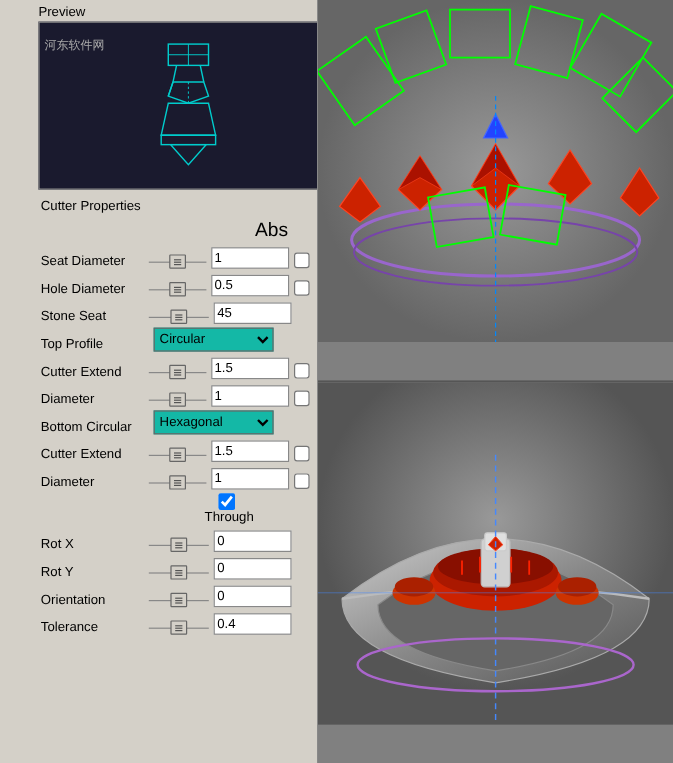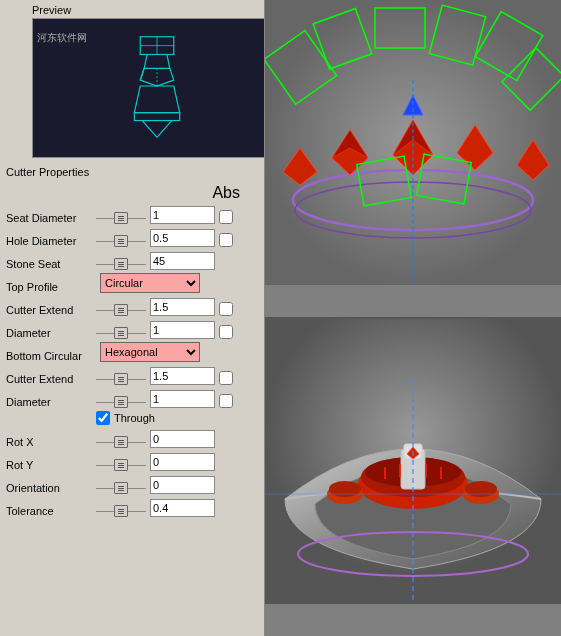--- a/index.html
+++ b/index.html
@@ -49,20 +49,21 @@
     }
     .preview-canvas svg {
       width: 100%;
       height: 100%;
     }
 
     
     .cutter-props {
       padding: 4px 6px;
       flex: 1;
+      margin-left: 28px;
     }
     .cutter-props-title {
       font-size: 11px;
       font-weight: normal;
       margin-bottom: 6px;
     }
     .abs-label {
       text-align: right;
       font-size: 16px;
       margin-bottom: 2px;
@@ -124,31 +125,32 @@
     }
     .prop-checkbox {
       width: 14px;
       height: 14px;
       margin-left: 4px;
       cursor: pointer;
     }
     .prop-select {
       height: 20px;
       font-size: 11px;
-      background: #fca5a5;
+      background: #14b8a6;
       border: 1px solid #666;
       margin-left: 4px;
       width: 100px;
       cursor: pointer;
     }
     .through-row {
       display: flex;
       align-items: center;
       margin-bottom: 3px;
       padding-left: 90px;
+      flex-direction: column;
     }
     .through-check {
       width: 14px;
       height: 14px;
       cursor: pointer;
       margin-right: 4px;
     }
     .through-label {
       font-size: 11px;
     }

